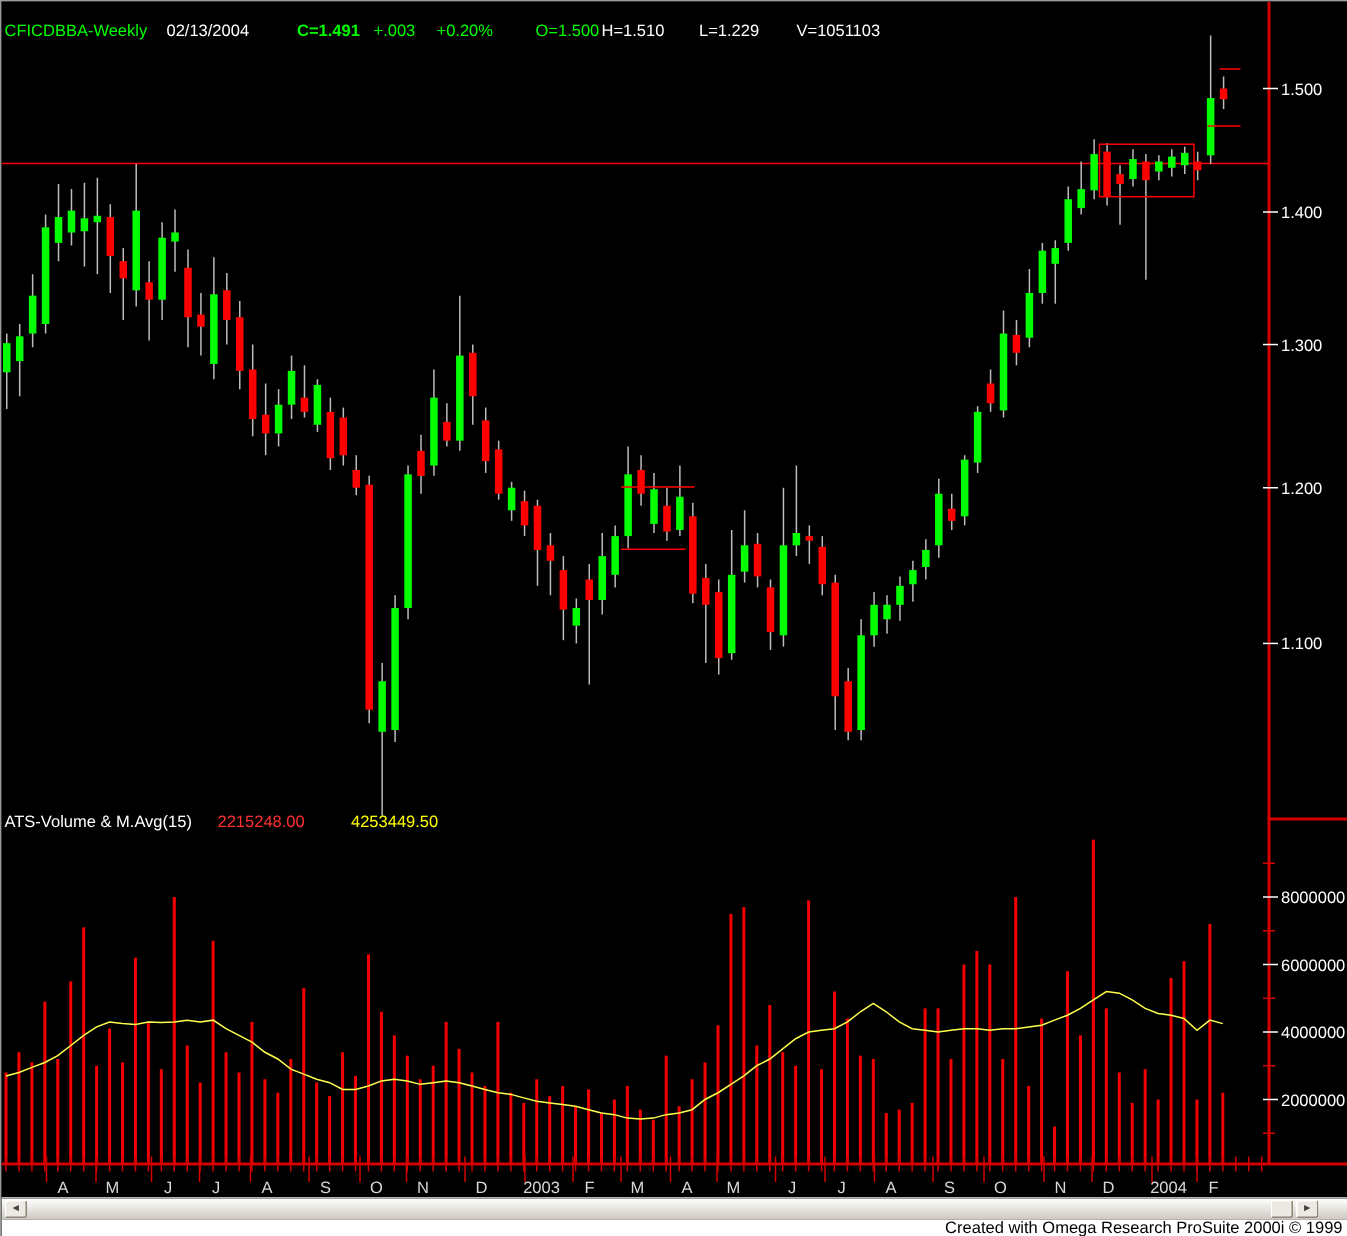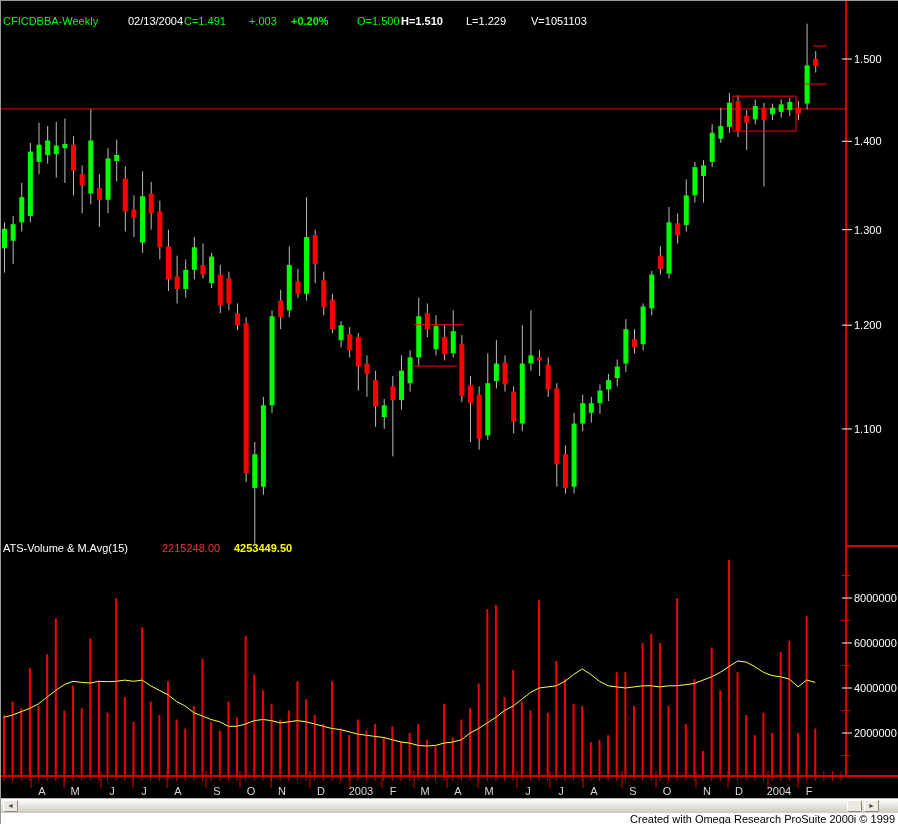--- a/index.html
+++ b/index.html
@@ -513,32 +513,32 @@
           <line x1="727" x2="727" y1="770" y2="787" stroke="#d40000" stroke-width="1"></line>
           <text x="738" y="794" fill="#d8d8d8" font-size="11px" text-anchor="middle" font-family="&quot;Liberation Sans&quot;,sans-serif">D</text>
           <line x1="767" x2="767" y1="770" y2="787" stroke="#d40000" stroke-width="1"></line>
           <text x="778" y="794" fill="#d8d8d8" font-size="11px" text-anchor="middle" font-family="&quot;Liberation Sans&quot;,sans-serif">2004</text>
           <line x1="797" x2="797" y1="770" y2="787" stroke="#d40000" stroke-width="1"></line>
           <text x="808" y="794" fill="#d8d8d8" font-size="11px" text-anchor="middle" font-family="&quot;Liberation Sans&quot;,sans-serif">F</text>
         </g>
       </svg>
 
     <span class="hdr" style="left: 2px; color: rgb(0, 255, 0);">CFICDBBA-Weekly</span>
-    <span class="hdr" style="left: 127px; color: rgb(255, 255, 255);">02/13/2004</span>
-    <span class="hdr" style="left: 183px; color: rgb(0, 255, 0);">C=1.491</span>
+    <span class="hdr" style="left: 110px; color: rgb(255, 255, 255);">02/13/2004</span>
+    <span class="hdr" style="left: 197px; color: rgb(0, 255, 0); font-weight: bold;">C=1.491</span>
     <span class="hdr" style="left: 248px; color: rgb(0, 255, 0);">+.003</span>
-    <span class="hdr" style="left: 290px; color: rgb(0, 255, 0); font-weight: bold;">+0.20%</span>
+    <span class="hdr" style="left: 290px; color: rgb(0, 255, 0);">+0.20%</span>
     <span class="hdr" style="left: 356px; color: rgb(0, 255, 0);">O=1.500</span>
-    <span class="hdr" style="left: 400px; color: rgb(255, 255, 255); font-weight: bold;">H=1.510</span>
+    <span class="hdr" style="left: 400px; color: rgb(255, 255, 255);">H=1.510</span>
     <span class="hdr" style="left: 465px; color: rgb(255, 255, 255);">L=1.229</span>
     <span class="hdr" style="left: 530px; color: rgb(255, 255, 255);">V=1051103</span>
 
     <span class="vhdr" style="left: 2px; color: rgb(255, 255, 255);">ATS-Volume &amp; M.Avg(15)</span>
-    <span class="vhdr" style="left: 161px; color: rgb(255, 48, 48);">2215248.00</span>
-    <span class="vhdr" style="left: 233px; color: rgb(255, 255, 0); font-weight: bold;">4253449.50</span>
+    <span class="vhdr" style="left: 144px; color: rgb(255, 48, 48);">2215248.00</span>
+    <span class="vhdr" style="left: 233px; color: rgb(255, 255, 0);">4253449.50</span>
   </div>
 
   <div id="scrollbar">
     <div id="sb-left" class="sb-btn"><span>◄</span></div>
     <div id="sb-thumb" class="sb-btn"><span></span></div>
     <div id="sb-right" class="sb-btn"><span>►</span></div>
   </div>
 
   <div id="footer">
     <span>Created with Omega Research ProSuite 2000i © 1999</span>

